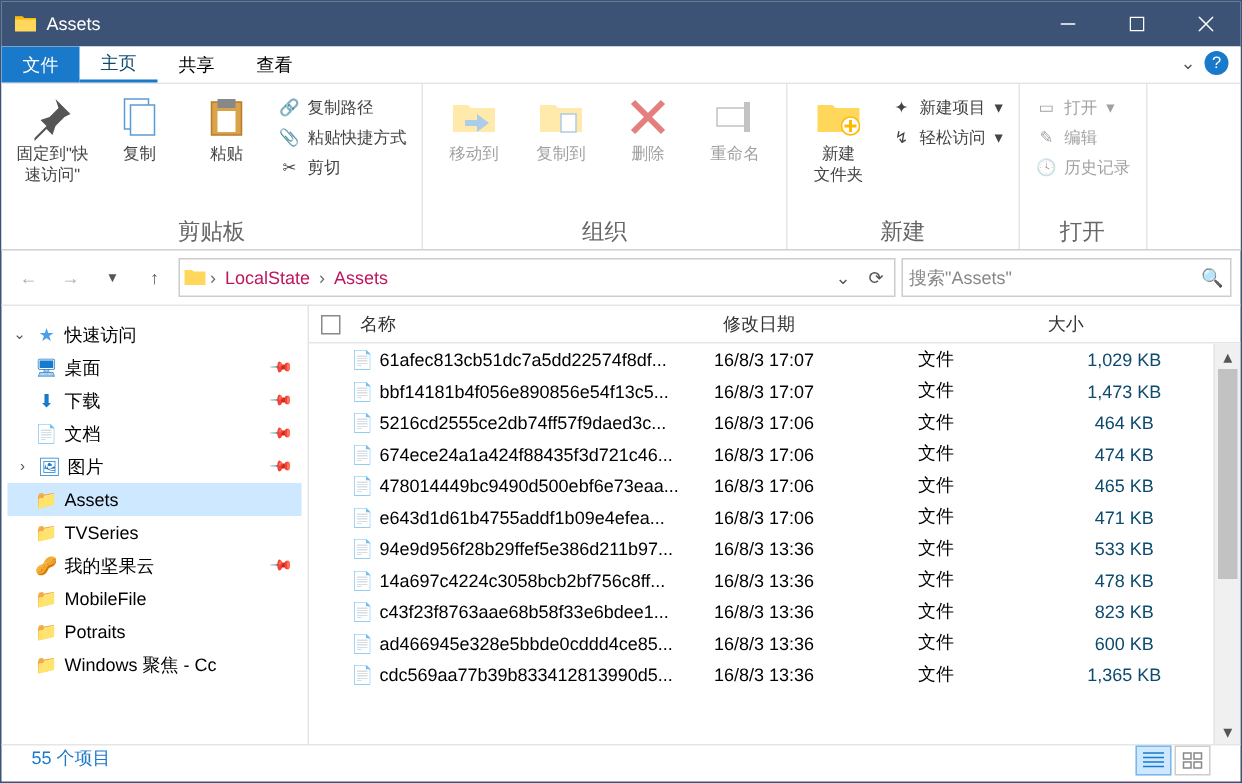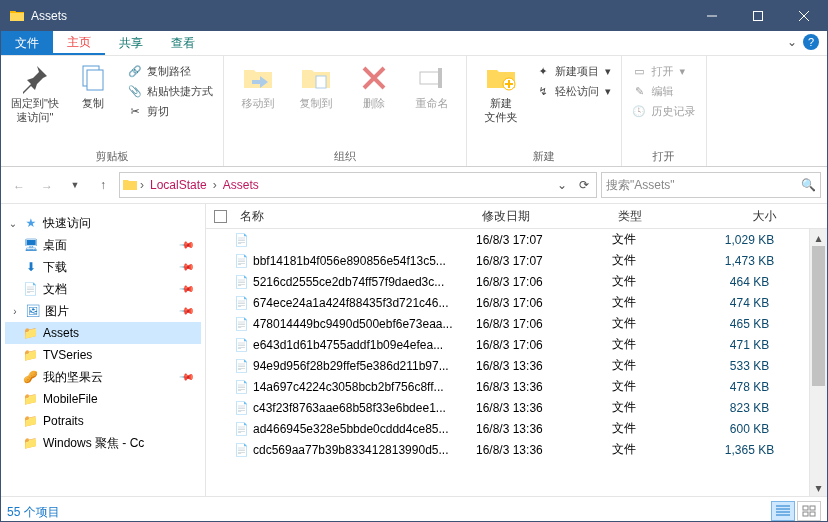--- a/index.html
+++ b/index.html
@@ -5,29 +5,29 @@
 html,body{margin:0;padding:0;font-family:"Microsoft YaHei","Segoe UI",sans-serif;font-size:12px;color:#000;background:#fff;height:100%;overflow:hidden}
 .window{width:828px;height:522px;display:flex;flex-direction:column;border:1px solid #3c5375;box-sizing:border-box;position:relative}
 .titlebar{height:30px;background:#3c5375;color:#fff;display:flex;align-items:center}
 .titlebar .ticon{width:16px;height:16px;margin:0 6px 0 8px;display:flex;align-items:center;justify-content:center}
 .titlebar .ticon svg{width:16px;height:16px}
 .titlebar .title{flex:0 0 auto;font-size:12px}
 .titlebar .spacer{flex:1}
 .titlebar .wbtn{width:46px;height:30px;display:flex;align-items:center;justify-content:center;color:#fff}
 .titlebar .wbtn svg{width:10px;height:10px}
 .tabs{height:24px;background:#fff;display:flex;align-items:stretch;border-bottom:1px solid #e5e5e5;position:relative}
-.tab{padding:0 14px;display:flex;align-items:center;font-size:12px;color:#0f766e}
+.tab{padding:0 14px;display:flex;align-items:center;font-size:12px;color:#000000}
 .tab.file{background:#1979ca;color:#fff}
-.tab.active{border-bottom:2px solid #1979ca;color:#ef4444}
+.tab.active{border-bottom:2px solid #1979ca;color:#0c4a6e}
 .tabs .help{position:absolute;right:8px;top:3px;display:flex;align-items:center;gap:6px}
 .tabs .help .ques{width:16px;height:16px;border-radius:50%;background:#1979ca;color:#fff;display:flex;align-items:center;justify-content:center;font-size:11px}
 .ribbon{height:110px;background:#fff;display:flex;border-bottom:1px solid #d0d0d0}
 .rgroup{display:flex;flex-direction:column;padding:4px 6px 2px;border-right:1px solid #e5e5e5}
 .rgroup .body{flex:1;display:flex;align-items:flex-start;gap:2px}
-.rgroup .glabel{text-align:center;color:#666;font-size:11px;padding-top:2px}
+.rgroup .glabel{text-align:center;color:#666;font-size:15px;padding-top:2px}
 .bigbtn{display:flex;flex-direction:column;align-items:center;width:52px;padding:2px 2px;color:#444;text-align:center}
 .bigbtn .ic{width:32px;height:32px;display:flex;align-items:center;justify-content:center;margin-bottom:2px}
 .bigbtn .lbl{font-size:11px;line-height:14px;white-space:pre-line}
 .smallcol{display:flex;flex-direction:column;gap:2px;padding-top:2px}
 .smallbtn{display:flex;align-items:center;gap:4px;padding:1px 4px;color:#444;font-size:11px;white-space:nowrap}
 .smallbtn .ic{width:16px;height:16px;display:inline-flex;align-items:center;justify-content:center}
 .disabled{opacity:.5}
 .addr{height:32px;display:flex;align-items:center;gap:4px;padding:2px 6px;border-bottom:1px solid #e5e5e5}
 .navbtn{width:24px;height:24px;display:flex;align-items:center;justify-content:center;color:#555}
 .addrbox{flex:1;height:24px;border:1px solid #ccc;display:flex;align-items:center;padding:0 2px;gap:2px;font-size:12px}
@@ -54,21 +54,21 @@
 .c-size{flex:1;text-align:center;padding-right:30px}
 .filerows{flex:1;overflow:hidden;position:relative}
 .row{height:21px;display:flex;align-items:center;font-size:12px;padding-right:18px}
 .row .c-name{display:flex;align-items:center;gap:4px;white-space:nowrap;overflow:hidden}
 .row .c-name .fn{overflow:hidden;text-overflow:ellipsis}
 .row .c-size{color:#0c4a6e}
 .scroll{position:absolute;right:0;top:0;bottom:0;width:17px;background:#f0f0f0;display:flex;flex-direction:column;align-items:center;border-left:1px solid #e5e5e5}
 .scroll .arr{height:17px;width:100%;display:flex;align-items:center;justify-content:center;color:#555}
 .scroll .track{flex:1;width:100%;position:relative}
 .scroll .thumb{position:absolute;left:2px;right:2px;top:0;height:60%;background:#c2c2c2}
-.status{height:24px;border-top:1px solid #e5e5e5;display:flex;align-items:flex-end;padding:0 6px;font-size:12px;color:#1979ca}
+.status{height:24px;border-top:1px solid #e5e5e5;display:flex;align-items:flex-start;padding:0 20px;font-size:12px;color:#1979ca}
 .status .fill{flex:1}
 .status .vbtn{width:22px;height:18px;border:1px solid #ccc;margin-left:2px;display:flex;align-items:center;justify-content:center}
 .status .vbtn.active{background:#cde8ff;border-color:#7ab7e8}
 .chk{width:13px;height:13px;border:1px solid #888;box-sizing:border-box}
 svg{display:block}
 </style>
 </head>
 <body>
 
 <div class="window">
@@ -122,20 +122,30 @@
 速访问"</span>
           </div>
         <div class="bigbtn">
             <span class="ic">
               <svg viewBox="0 0 32 32">
                 <rect x="6" y="4" width="16" height="20" fill="#fff" stroke="#5b9bd5"></rect>
                 <rect x="10" y="8" width="16" height="20" fill="#fff" stroke="#5b9bd5"></rect>
               </svg>
             </span>
             <span class="lbl">复制</span>
+          </div>
+        <div class="bigbtn">
+            <span class="ic">
+              <svg viewBox="0 0 32 32">
+                <rect x="6" y="6" width="20" height="22" fill="#d9a34a" stroke="#b87b2a"></rect>
+                <rect x="10" y="4" width="12" height="6" fill="#888"></rect>
+                <rect x="10" y="12" width="12" height="14" fill="#fff"></rect>
+              </svg>
+            </span>
+            <span class="lbl">粘贴</span>
           </div>
         <div class="smallcol">
           <div class="smallbtn">
               <span class="ic">🔗</span>
               <span>复制路径</span>
             </div>
           <div class="smallbtn">
               <span class="ic">📎</span>
               <span>粘贴快捷方式</span>
             </div>
@@ -326,28 +336,28 @@
         </div>
     </div>
 
     <div class="listpanel">
       <div class="cols">
         <div class="c c-cb">
             <span class="chk"></span>
           </div>
         <div class="c c-name">名称</div>
         <div class="c c-date">修改日期</div>
-        <div class="c c-type">类型</div>
         <div class="c c-size">大小</div>
       </div>
       <div class="filerows" id="filerows">
         <div class="row">
             <div class="c c-cb"></div>
             <div class="c c-name">
               <span class="ic">📄</span>
+              <span class="fn">61afec813cb51dc7a5dd22574f8df...</span>
             </div>
             <div class="c c-date">16/8/3 17:07</div>
             <div class="c c-type">文件</div>
             <div class="c c-size">1,029 KB</div>
           </div>
           <div class="row">
             <div class="c c-cb"></div>
             <div class="c c-name">
               <span class="ic">📄</span>
               <span class="fn">bbf14181b4f056e890856e54f13c5...</span>

